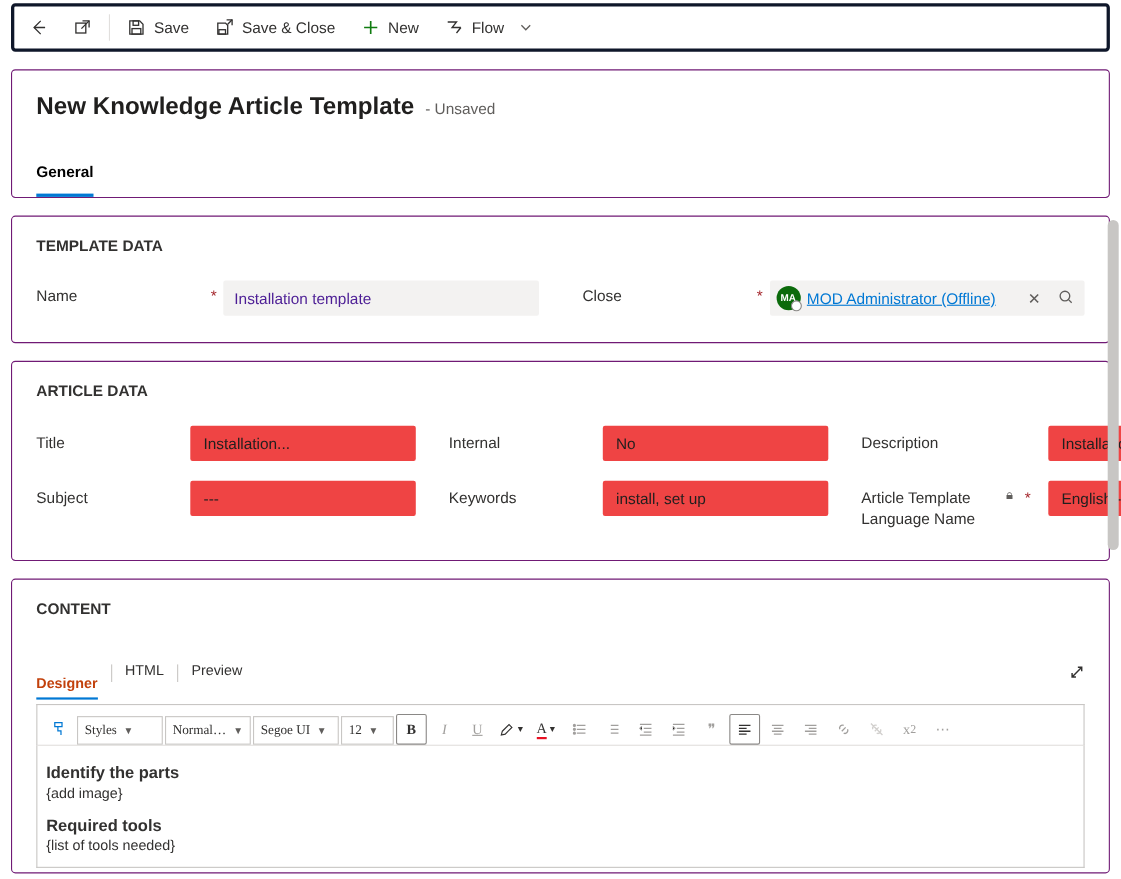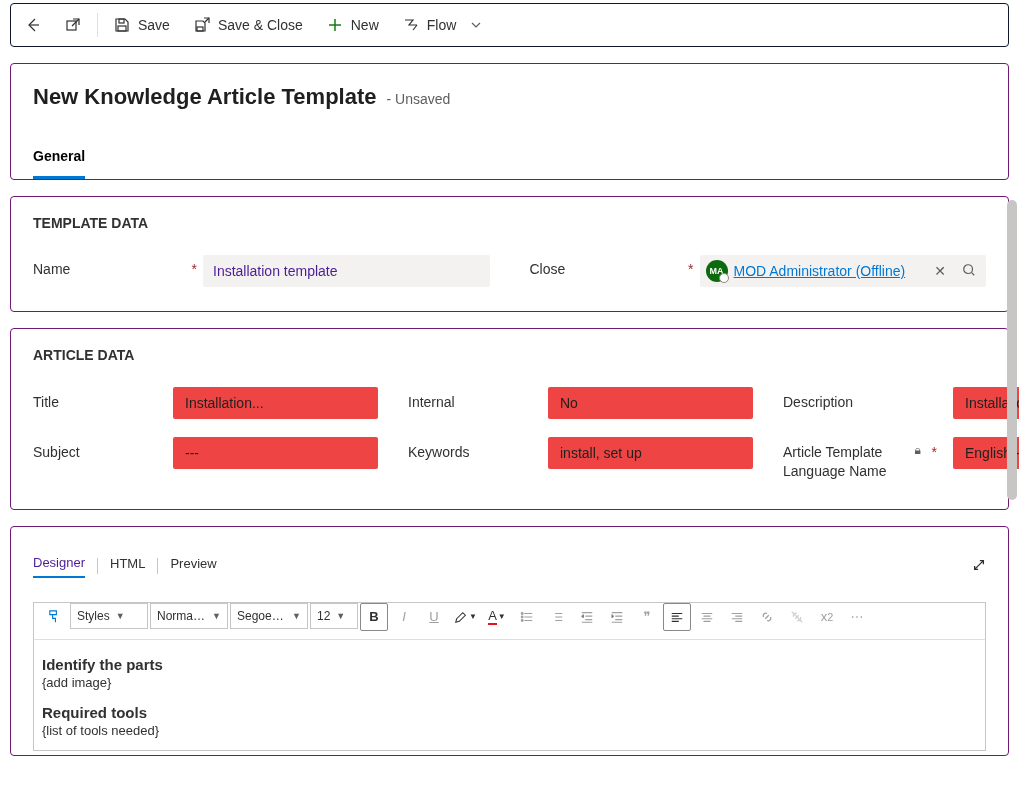--- a/index.html
+++ b/index.html
@@ -10,21 +10,21 @@
   background: #fff;
   width: 1019px;
   height: 799px;
   overflow: hidden;
   position: relative;
 }
 .cmdbar {
   display: flex;
   align-items: center;
   height: 44px;
-  border: 1px solid #0f172a;
+  border: 3px solid #0f172a;
   border-radius: 4px;
   margin: 3px 10px 0 10px;
   padding: 0 2px;
 }
 .cmd-btn {
   display: flex;
   align-items: center;
   height: 40px;
   padding: 0 12px;
   cursor: pointer;
@@ -71,26 +71,26 @@
 .al { width: 130px; font-size: 14px; color: #323130; padding-top: 6px; position: relative; flex-shrink: 0; line-height: 1.35; }
 .al.wide { width: 160px; }
 .av-input {
   flex: 1; height: 32px; background: #ef4444; border: none; border-radius: 2px;
   padding: 0 12px; font-size: 14px; color: #201f1e; font-family: inherit;
   min-width: 0; overflow: hidden; text-overflow: ellipsis; white-space: nowrap;
 }
 .content-card { padding-bottom: 4px; }
 .editor-tabs { display: flex; align-items: center; padding: 28px 22px 0 22px; }
 .etab { padding: 0 0 6px 0; font-size: 13px; color: #323130; cursor: pointer; }
-.etab.active { color: #4c1d95; font-weight: 400; border-bottom: 2px solid #0078d4; }
+.etab.active { color: #c2410c; font-weight: 700; border-bottom: 2px solid #0078d4; margin-top: 24px; }
 .etsep { width: 1px; height: 16px; background: #c8c6c4; margin: 0 12px; }
 .expand-btn { margin-left: auto; cursor: pointer; color: #323130; }
 .toolbar {
-  display: flex; align-items: flex-start; height: 38px; border: 1px solid #c8c6c4;
-  border-bottom: 1px solid #e1dfdd; margin: 24px 22px 0 22px; padding: 0 6px; gap: 2px;
+  display: flex; align-items: flex-end; height: 38px; border: 1px solid #c8c6c4;
+  border-bottom: 1px solid #e1dfdd; margin: 4px 22px 0 22px; padding: 0 6px; gap: 2px; font-family: Liberation Serif, serif;
 }
 .tb-btn { height: 28px; min-width: 28px; display: flex; align-items: center; justify-content: center; cursor: pointer; color: #323130; border-radius: 2px; font-size: 13px; padding: 0 4px; }
 .tb-dd { height: 26px; display: flex; align-items: center; border: 1px solid #c8c6c4; padding: 0 6px; font-size: 12px; gap: 6px; cursor: pointer; background: #fff; overflow: hidden; }
 .tb-dd .caret { font-size: 9px; color: #605e5c; }
 .tb-btn.boxed { border: 1px solid #8a8886; }
 .tb-btn.dim { color: #a19f9d; }
 .editor-body { border: 1px solid #c8c6c4; border-top: none; margin: 0 22px; padding: 12px 8px; min-height: 60px; font-size: 14px; }
 .editor-body h4 { font-size: 15px; font-weight: 700; margin-top: 4px; }
 .editor-body p { font-size: 13px; margin: 2px 0 14px 0; }
 .scrollbar { position: absolute; right: 0; top: 60px; width: 14px; height: 730px; }
@@ -221,20 +221,21 @@
       <input class="av-input" value="install, set up" style="">
     </div>
     <div class="article-row">
       <div class="al wide"><span>Article Template Language Name</span><span class="req">*</span><span class="lock">🔒︎</span></div>
       <input class="av-input" value="English - Unite..." style="">
     </div>
   </div>
 </div>
 
 <div class="card content-card">
+  <div class="section-title">CONTENT</div>
   <div class="editor-tabs">
     <div class="etab active">Designer</div>
     <div class="etsep"></div>
     <div class="etab">HTML</div>
     <div class="etsep"></div>
     <div class="etab">Preview</div>
     <div class="expand-btn"><svg width="14" height="14" viewBox="0 0 16 16" fill="none" stroke="#323130" stroke-width="1.5">
           <path d="M3 13 L13 3 M9 3 L13 3 L13 7 M7 13 L3 13 L3 9"></path>
         </svg></div>
   </div>

